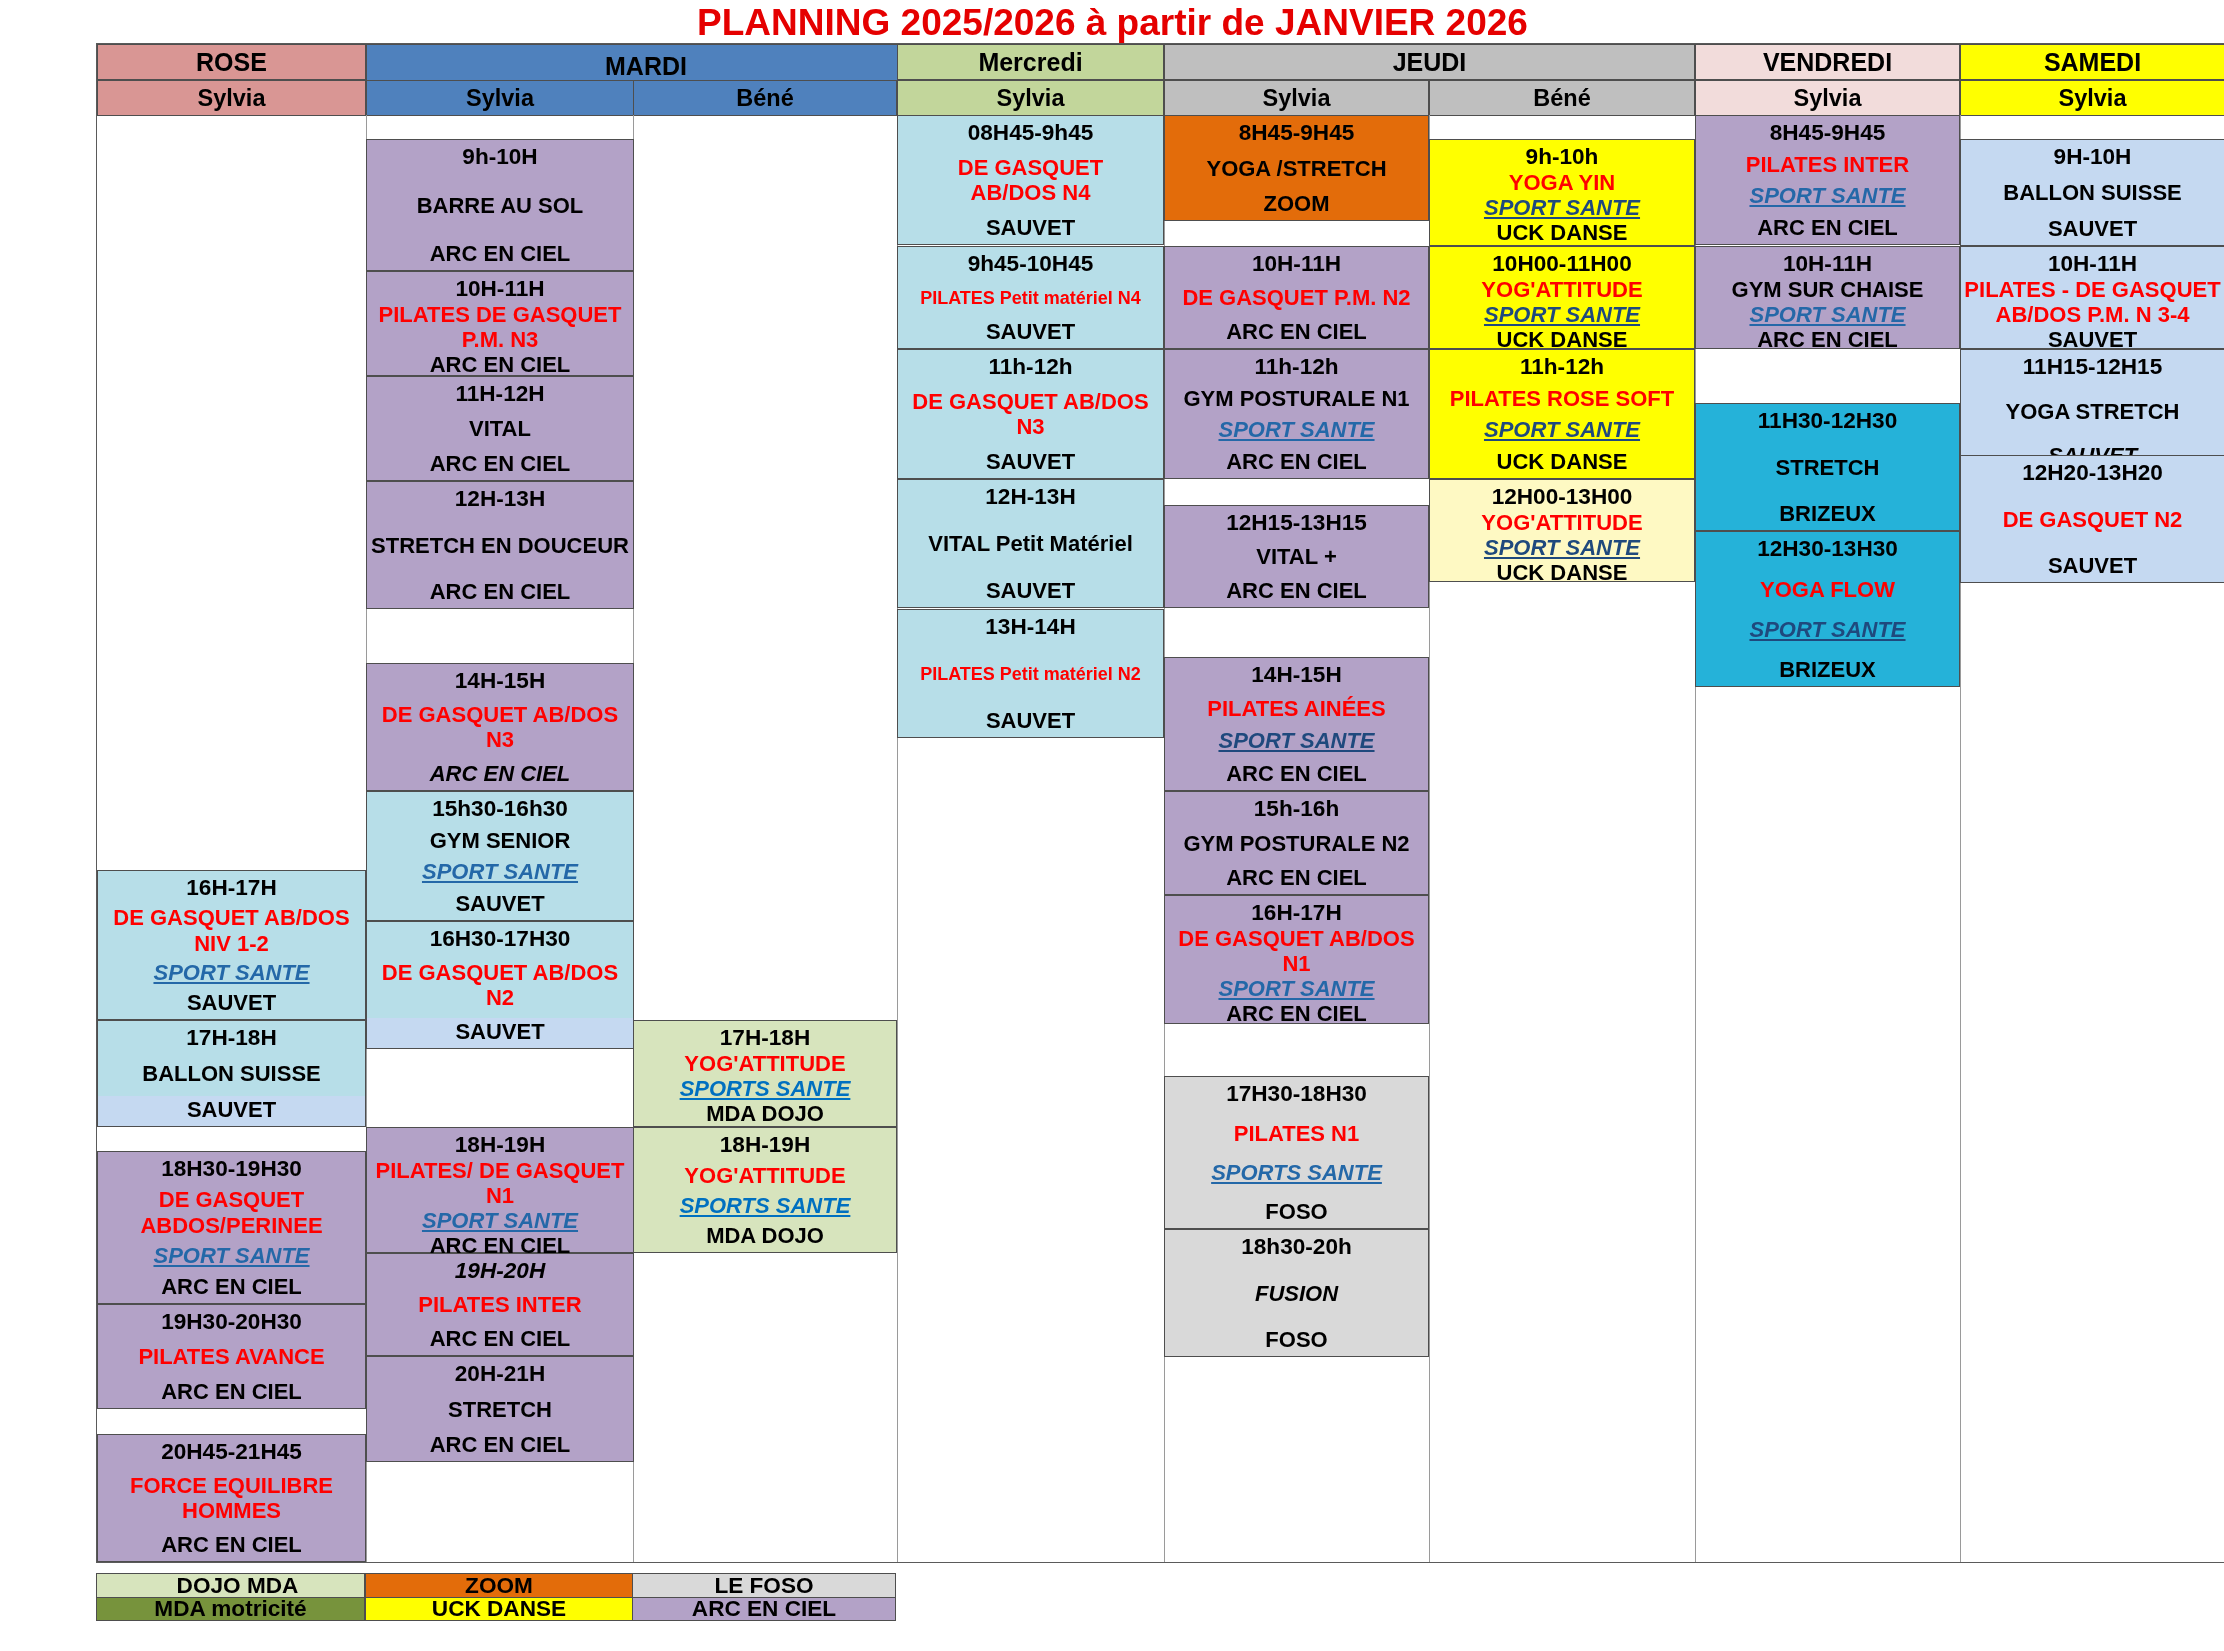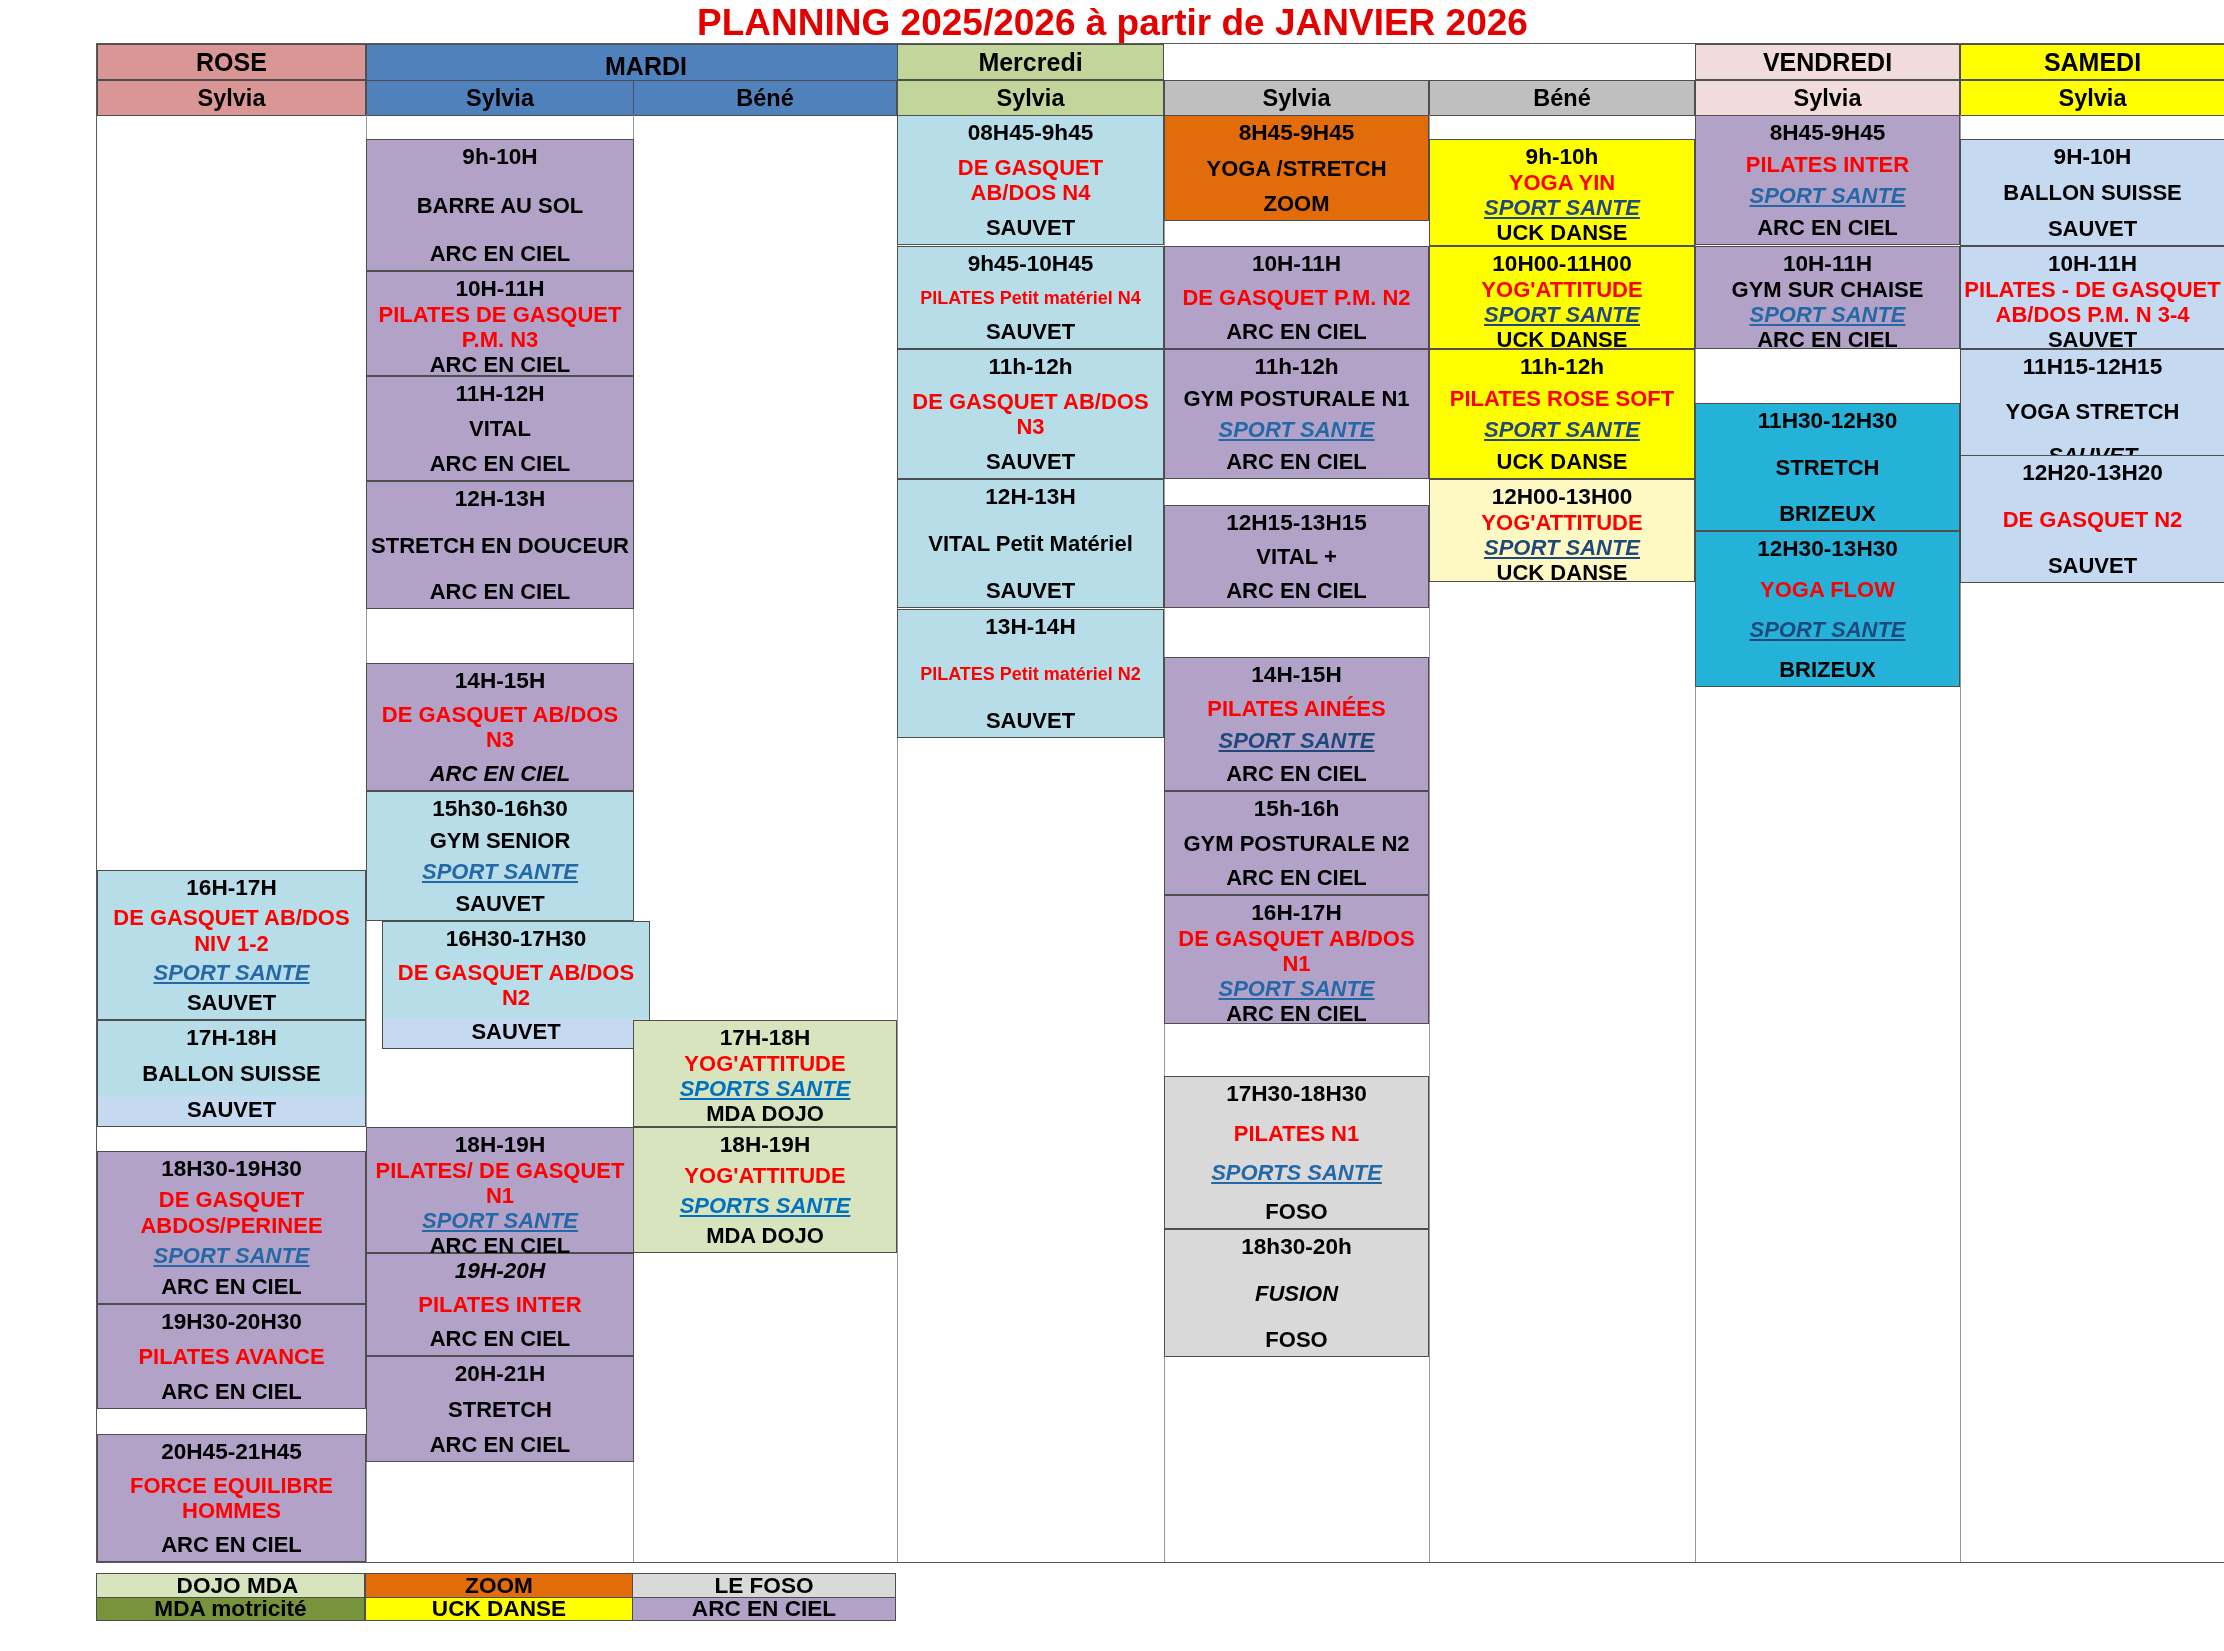--- a/index.html
+++ b/index.html
@@ -39,20 +39,21 @@
 <div class="sheet">
   <div class="title">PLANNING 2025/2026 à partir de JANVIER 2026</div>
   <div class="table" id="table">
       <div class="dayhdr" style="left: 0px; top: 0px; width: 269px; height: 36px; background: rgb(217, 150, 148);">ROSE</div>
       <div class="namehdr" style="left: 0px; top: 36px; width: 269px; height: 36px; background: rgb(217, 150, 148);">Sylvia</div>
       <div class="dayhdr" style="left: 269px; top: 0px; width: 532px; height: 44px; background: rgb(79, 129, 189); padding-left: 28px;">MARDI</div>
       <div class="namehdr" style="left: 269px; top: 36px; width: 268px; height: 36px; background: rgb(79, 129, 189);">Sylvia</div>
       <div class="namehdr" style="left: 536px; top: 36px; width: 264px; height: 36px; background: rgb(79, 129, 189);">Béné</div>
       <div class="dayhdr" style="left: 800px; top: 0px; width: 267px; height: 36px; background: rgb(194, 214, 155);">Mercredi</div>
       <div class="namehdr" style="left: 800px; top: 36px; width: 267px; height: 36px; background: rgb(194, 214, 155);">Sylvia</div>
+      <div class="dayhdr" style="left: 1067px; top: 0px; width: 531px; height: 36px; background: rgb(191, 191, 191);">JEUDI</div>
       <div class="namehdr" style="left: 1067px; top: 36px; width: 265px; height: 36px; background: rgb(191, 191, 191);">Sylvia</div>
       <div class="namehdr" style="left: 1332px; top: 36px; width: 266px; height: 36px; background: rgb(191, 191, 191);">Béné</div>
       <div class="dayhdr" style="left: 1598px; top: 0px; width: 265px; height: 36px; background: rgb(242, 220, 219);">VENDREDI</div>
       <div class="namehdr" style="left: 1598px; top: 36px; width: 265px; height: 36px; background: rgb(242, 220, 219);">Sylvia</div>
       <div class="dayhdr" style="left: 1863px; top: 0px; width: 265px; height: 36px; background: rgb(255, 255, 0);">SAMEDI</div>
       <div class="namehdr" style="left: 1863px; top: 36px; width: 265px; height: 36px; background: rgb(255, 255, 0);">Sylvia</div>
       <div class="colline" style="left: 269px; top: 71px; height: 1447px;"></div>
       <div class="colline" style="left: 536px; top: 71px; height: 1447px;"></div>
       <div class="colline" style="left: 800px; top: 71px; height: 1447px;"></div>
       <div class="colline" style="left: 1067px; top: 71px; height: 1447px;"></div>
@@ -114,21 +115,21 @@
         <div class="bl s-time">14H-15H</div>
         <div class="bl s-red">DE GASQUET AB/DOS N3</div>
         <div class="bl s-locI">ARC EN CIEL</div>
       </div>
       <div class="block" style="left: 269px; top: 747px; width: 268px; height: 130px; background: rgb(183, 222, 232);">
         <div class="bl s-time">15h30-16h30</div>
         <div class="bl s-blk">GYM SENIOR</div>
         <div class="bl s-sport">SPORT SANTE</div>
         <div class="bl s-loc">SAUVET</div>
       </div>
-      <div class="block" style="left: 269px; top: 877px; width: 268px; height: 128px; background: linear-gradient(rgb(183, 222, 232) 0px, rgb(183, 222, 232) calc(100% - 29.5px), rgb(197, 217, 241) calc(100% - 29.5px), rgb(197, 217, 241) 100%); margin-left: 16px;">
+      <div class="block" style="left: 269px; top: 877px; width: 268px; height: 128px; background: linear-gradient(rgb(183, 222, 232) 0px, rgb(183, 222, 232) calc(100% - 29.5px), rgb(197, 217, 241) calc(100% - 29.5px), rgb(197, 217, 241) 100%);">
         <div class="bl s-time">16H30-17H30</div>
         <div class="bl s-red">DE GASQUET AB/DOS N2</div>
         <div class="bl s-loc">SAUVET</div>
       </div>
       <div class="block" style="left: 269px; top: 1083px; width: 268px; height: 126px; background: rgb(179, 162, 199);">
         <div class="bl s-time">18H-19H</div>
         <div class="bl s-red">PILATES/ DE GASQUET N1</div>
         <div class="bl s-sport">SPORT SANTE</div>
         <div class="bl s-loc">ARC EN CIEL</div>
       </div>

